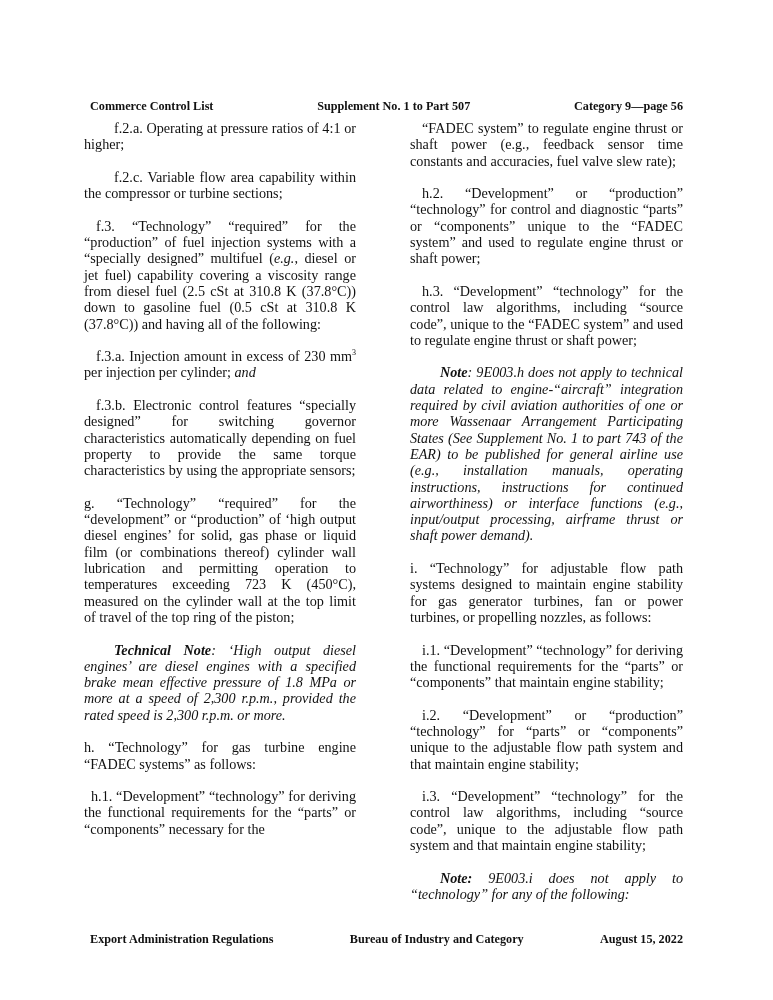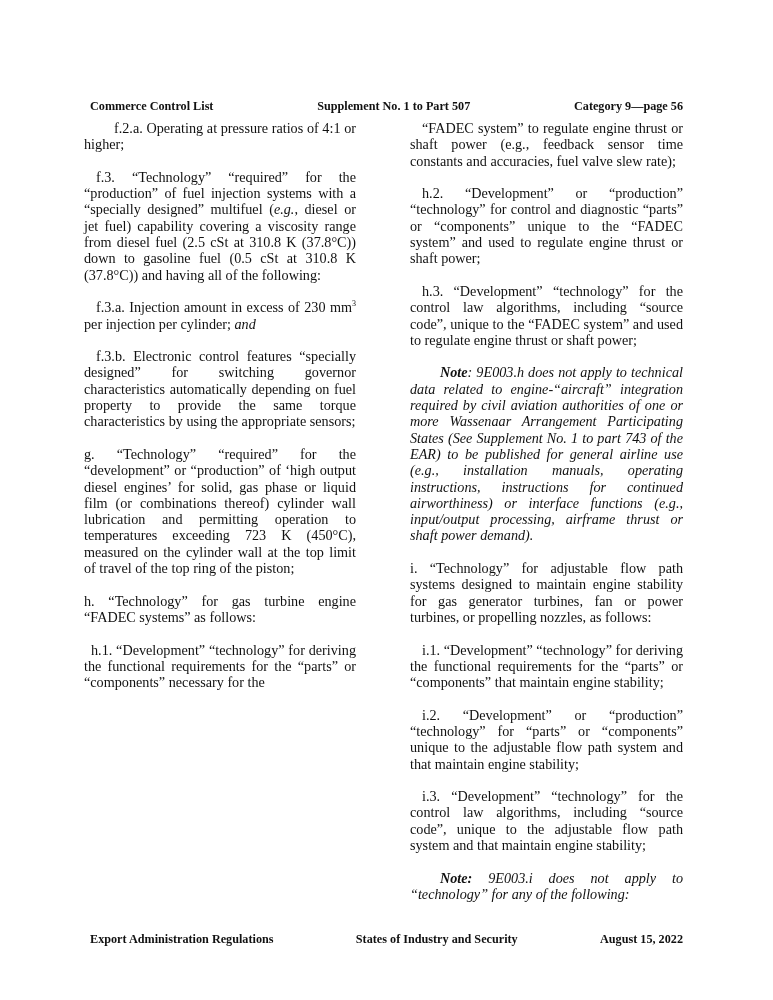--- a/index.html
+++ b/index.html
@@ -24,37 +24,39 @@
 <body>
 
 <div class="hdr">
   <span>Commerce Control List</span>
   <span>Supplement No. 1 to Part 507</span>
   <span>Category 9—page  56</span>
 </div>
 
 <div class="col left">
   <p class="p ind1">f.2.a.   Operating at pressure ratios of 4:1 or higher;</p>
+  <p class="p ind1">f.2.c.   Variable flow area capability within the compressor or turbine sections;</p>
   <p class="p ind2"><span>f.3.     “Technology” “required” for the “production” of fuel injection systems with a “specially designed” multifuel (</span><i>e.g.</i><span>, diesel or jet fuel) capability covering a viscosity range from diesel fuel (2.5 cSt at 310.8 K (37.8°C)) down to gasoline fuel (0.5 cSt at 310.8 K (37.8°C)) and having all of the following:</span></p>
   <p class="p ind2"><span>f.3.a.   Injection amount in excess of 230 mm</span><sup>3</sup><span> per injection per cylinder; </span><i>and</i></p>
   <p class="p ind2">f.3.b. Electronic control features “specially designed” for switching governor characteristics automatically depending on fuel property to provide the same torque characteristics by using the appropriate sensors;</p>
   <p class="p">g.    “Technology”    “required”    for    the “development” or “production” of ‘high output diesel engines’ for solid, gas phase or liquid film (or combinations thereof) cylinder wall lubrication and permitting operation to temperatures exceeding 723 K (450°C), measured on the cylinder wall at the top limit of travel of the top ring of the piston;</p>
+  <p class="p note"><b>Technical Note</b><span>: ‘High output diesel engines’ are diesel engines with a specified brake mean effective pressure of 1.8 MPa or more at a speed of 2,300 r.p.m., provided the rated speed is 2,300 r.p.m. or more.</span></p>
   <p class="p">h. “Technology” for gas turbine engine “FADEC systems” as follows:</p>
   <p class="p ind3">h.1. “Development” “technology” for deriving the functional requirements for the “parts” or “components” necessary for the</p>
 </div>
 
 <div class="col right">
   <p class="p ind2">“FADEC system” to regulate engine thrust or shaft power (e.g., feedback sensor time constants and accuracies, fuel valve slew rate);</p>
   <p class="p ind2">h.2. “Development” or “production” “technology” for control and diagnostic “parts” or “components” unique to the “FADEC system” and used to regulate engine thrust or shaft power;</p>
   <p class="p ind2">h.3. “Development” “technology” for the control law algorithms, including “source code”, unique to the “FADEC system” and used to regulate engine thrust or shaft power;</p>
   <p class="p note"><b>Note</b><span>: 9E003.h does not apply to technical data related to engine-“aircraft” integration required by civil aviation authorities of one or more Wassenaar Arrangement Participating States (See Supplement No. 1 to part 743 of the EAR) to be published for general airline use (e.g., installation manuals, operating instructions, instructions for continued airworthiness) or interface functions (e.g., input/output processing, airframe thrust or shaft power demand).</span></p>
   <p class="p">i. “Technology” for adjustable flow path systems designed to maintain engine stability for gas generator turbines, fan or power turbines, or propelling nozzles, as follows:</p>
   <p class="p ind2">i.1. “Development” “technology” for deriving the functional requirements for the “parts” or “components” that maintain engine stability;</p>
   <p class="p ind2">i.2. “Development” or “production” “technology” for “parts” or “components” unique to the adjustable flow path system and that maintain engine stability;</p>
   <p class="p ind2">i.3. “Development” “technology” for the control law algorithms, including “source code”, unique to the adjustable flow path system and that maintain engine stability;</p>
   <p class="p note"><b>Note:</b><span> 9E003.i does not apply to “technology” for any of the following:</span></p>
 </div>
 
 <div class="ftr">
   <span>Export Administration Regulations</span>
-  <span>States of Industry and Security</span>
+  <span>Bureau of Industry and Category</span>
   <span>August 15, 2022</span>
 </div>
 
 </body></html>

